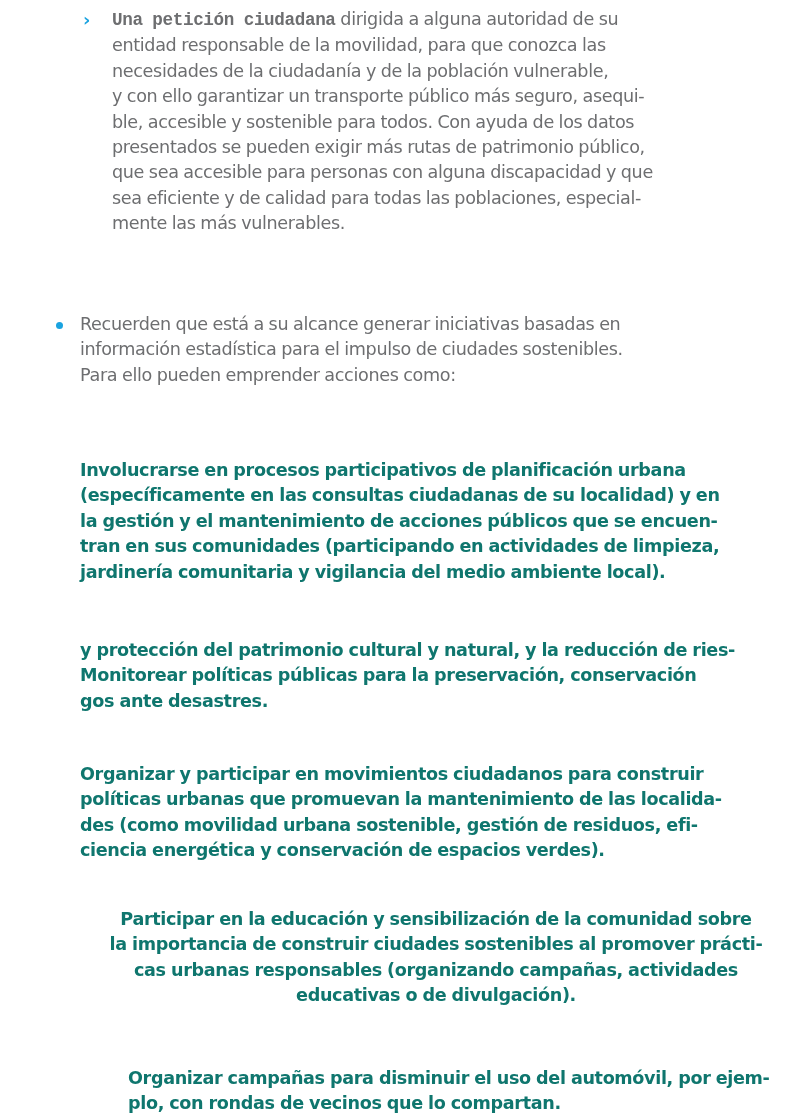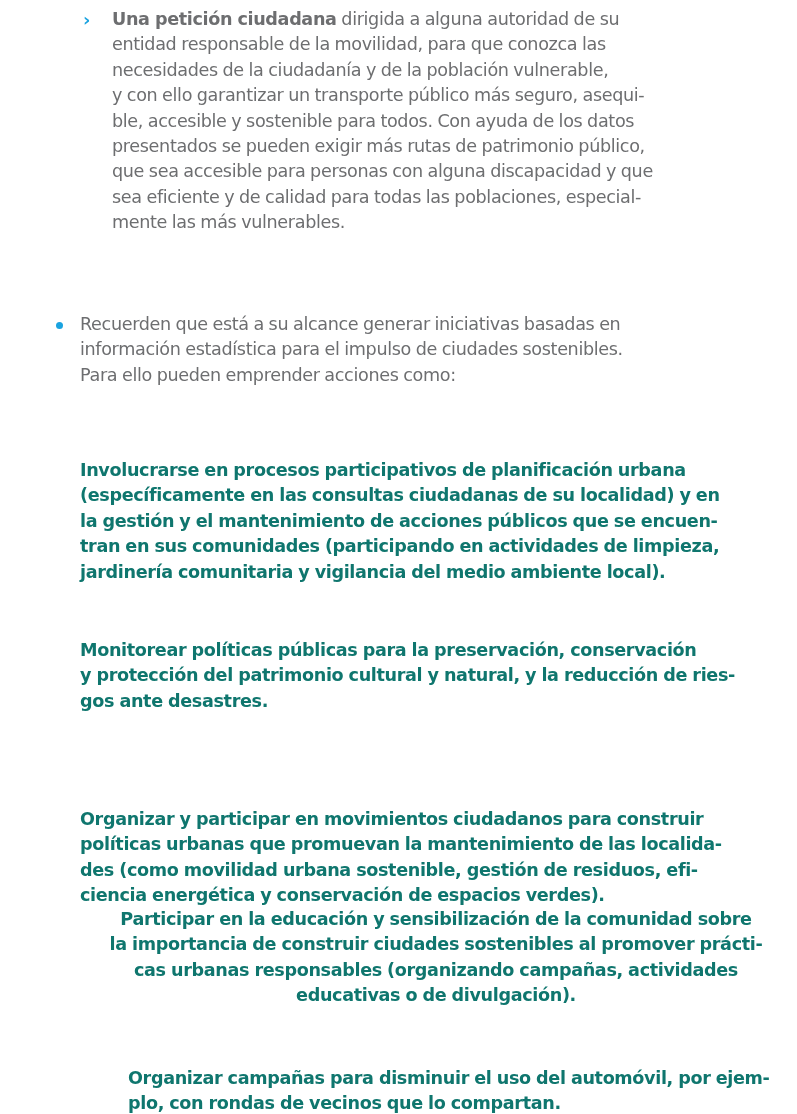--- a/index.html
+++ b/index.html
@@ -29,21 +29,21 @@
       width: 680px;
     }
     .sub-bullet .marker {
       position: absolute;
       left: -29px;
       top: 0;
       color: #1aa3e0;
       font-weight: bold;
       font-size: 18px;
     }
-    .sub-bullet b { font-weight: bold; }
+    .sub-bullet b { font-weight: bold; font-family: Liberation Mono, monospace; }
 
     .main-bullet {
       position: absolute;
       left: 80px;
       top: 312px;
       width: 710px;
     }
     .main-bullet .marker {
       position: absolute;
       left: -24px;
@@ -54,21 +54,21 @@
       background: #1aa3e0;
     }
 
     .action {
       position: absolute;
       left: 80px;
       width: 712px;
     }
     .a1 { top: 458px; }
     .a2 { top: 638px; }
-    .a3 { top: 762px; margin-top: 45px; }
+    .a3 { top: 762px; }
     .a4 { top: 907px; text-align: center; }
     .a5 { top: 1066px; margin-left: 48px; }
   </style>
 </head>
 <body>
 
 <div class="sub-bullet gray">
   <span class="marker">›</span>
   <span class="line"><b>Una petición ciudadana</b><span> dirigida a alguna autoridad de su</span></span>
   <span class="line">entidad responsable de la movilidad, para que conozca las</span>
@@ -90,22 +90,22 @@
 
 <div class="action a1 purple">
   <span class="line">Involucrarse en procesos participativos de planificación urbana</span>
   <span class="line">(específicamente en las consultas ciudadanas de su localidad) y en</span>
   <span class="line">la gestión y el mantenimiento de acciones públicos que se encuen-</span>
   <span class="line">tran en sus comunidades (participando en actividades de limpieza,</span>
   <span class="line">jardinería comunitaria y vigilancia del medio ambiente local).</span>
 </div>
 
 <div class="action a2 purple">
+  <span class="line">y protección del patrimonio cultural y natural, y la reducción de ries-</span>
   <span class="line">Monitorear políticas públicas para la preservación, conservación</span>
-  <span class="line">y protección del patrimonio cultural y natural, y la reducción de ries-</span>
   <span class="line">gos ante desastres.</span>
 </div>
 
 <div class="action a3 purple">
   <span class="line">Organizar y participar en movimientos ciudadanos para construir</span>
   <span class="line">políticas urbanas que promuevan la mantenimiento de las localida-</span>
   <span class="line">des (como movilidad urbana sostenible, gestión de residuos, efi-</span>
   <span class="line">ciencia energética y conservación de espacios verdes).</span>
 </div>
 

